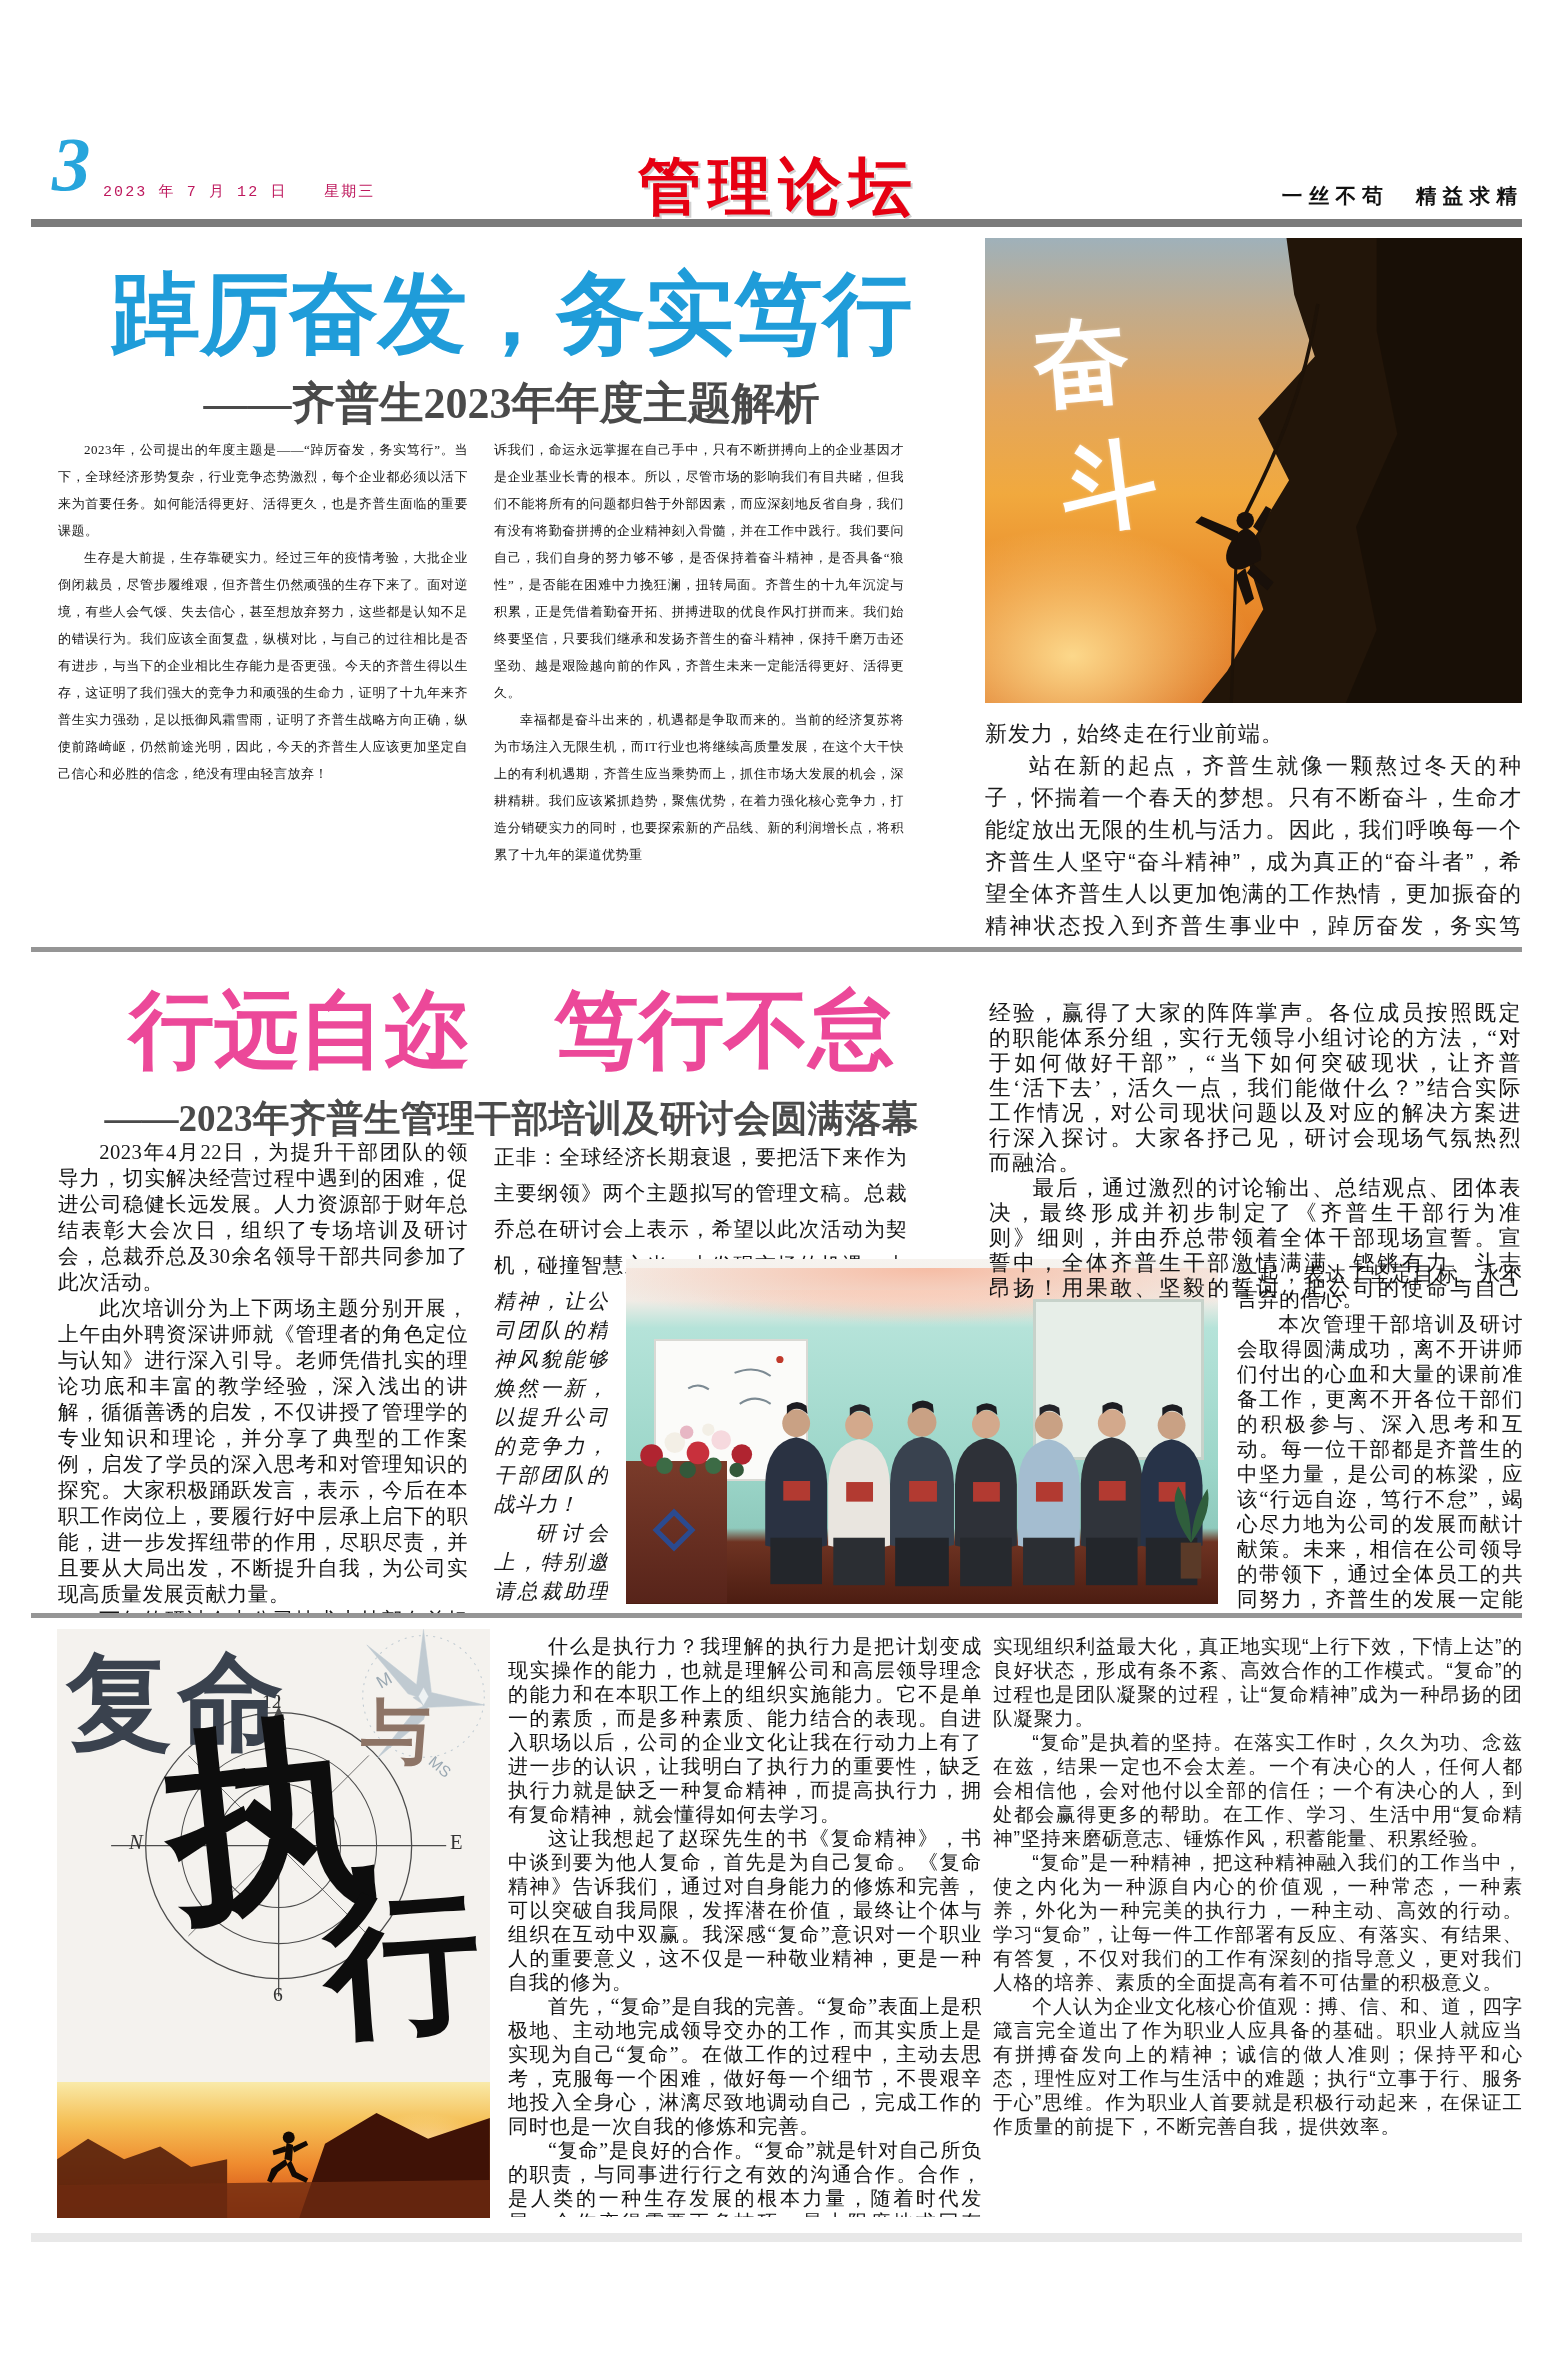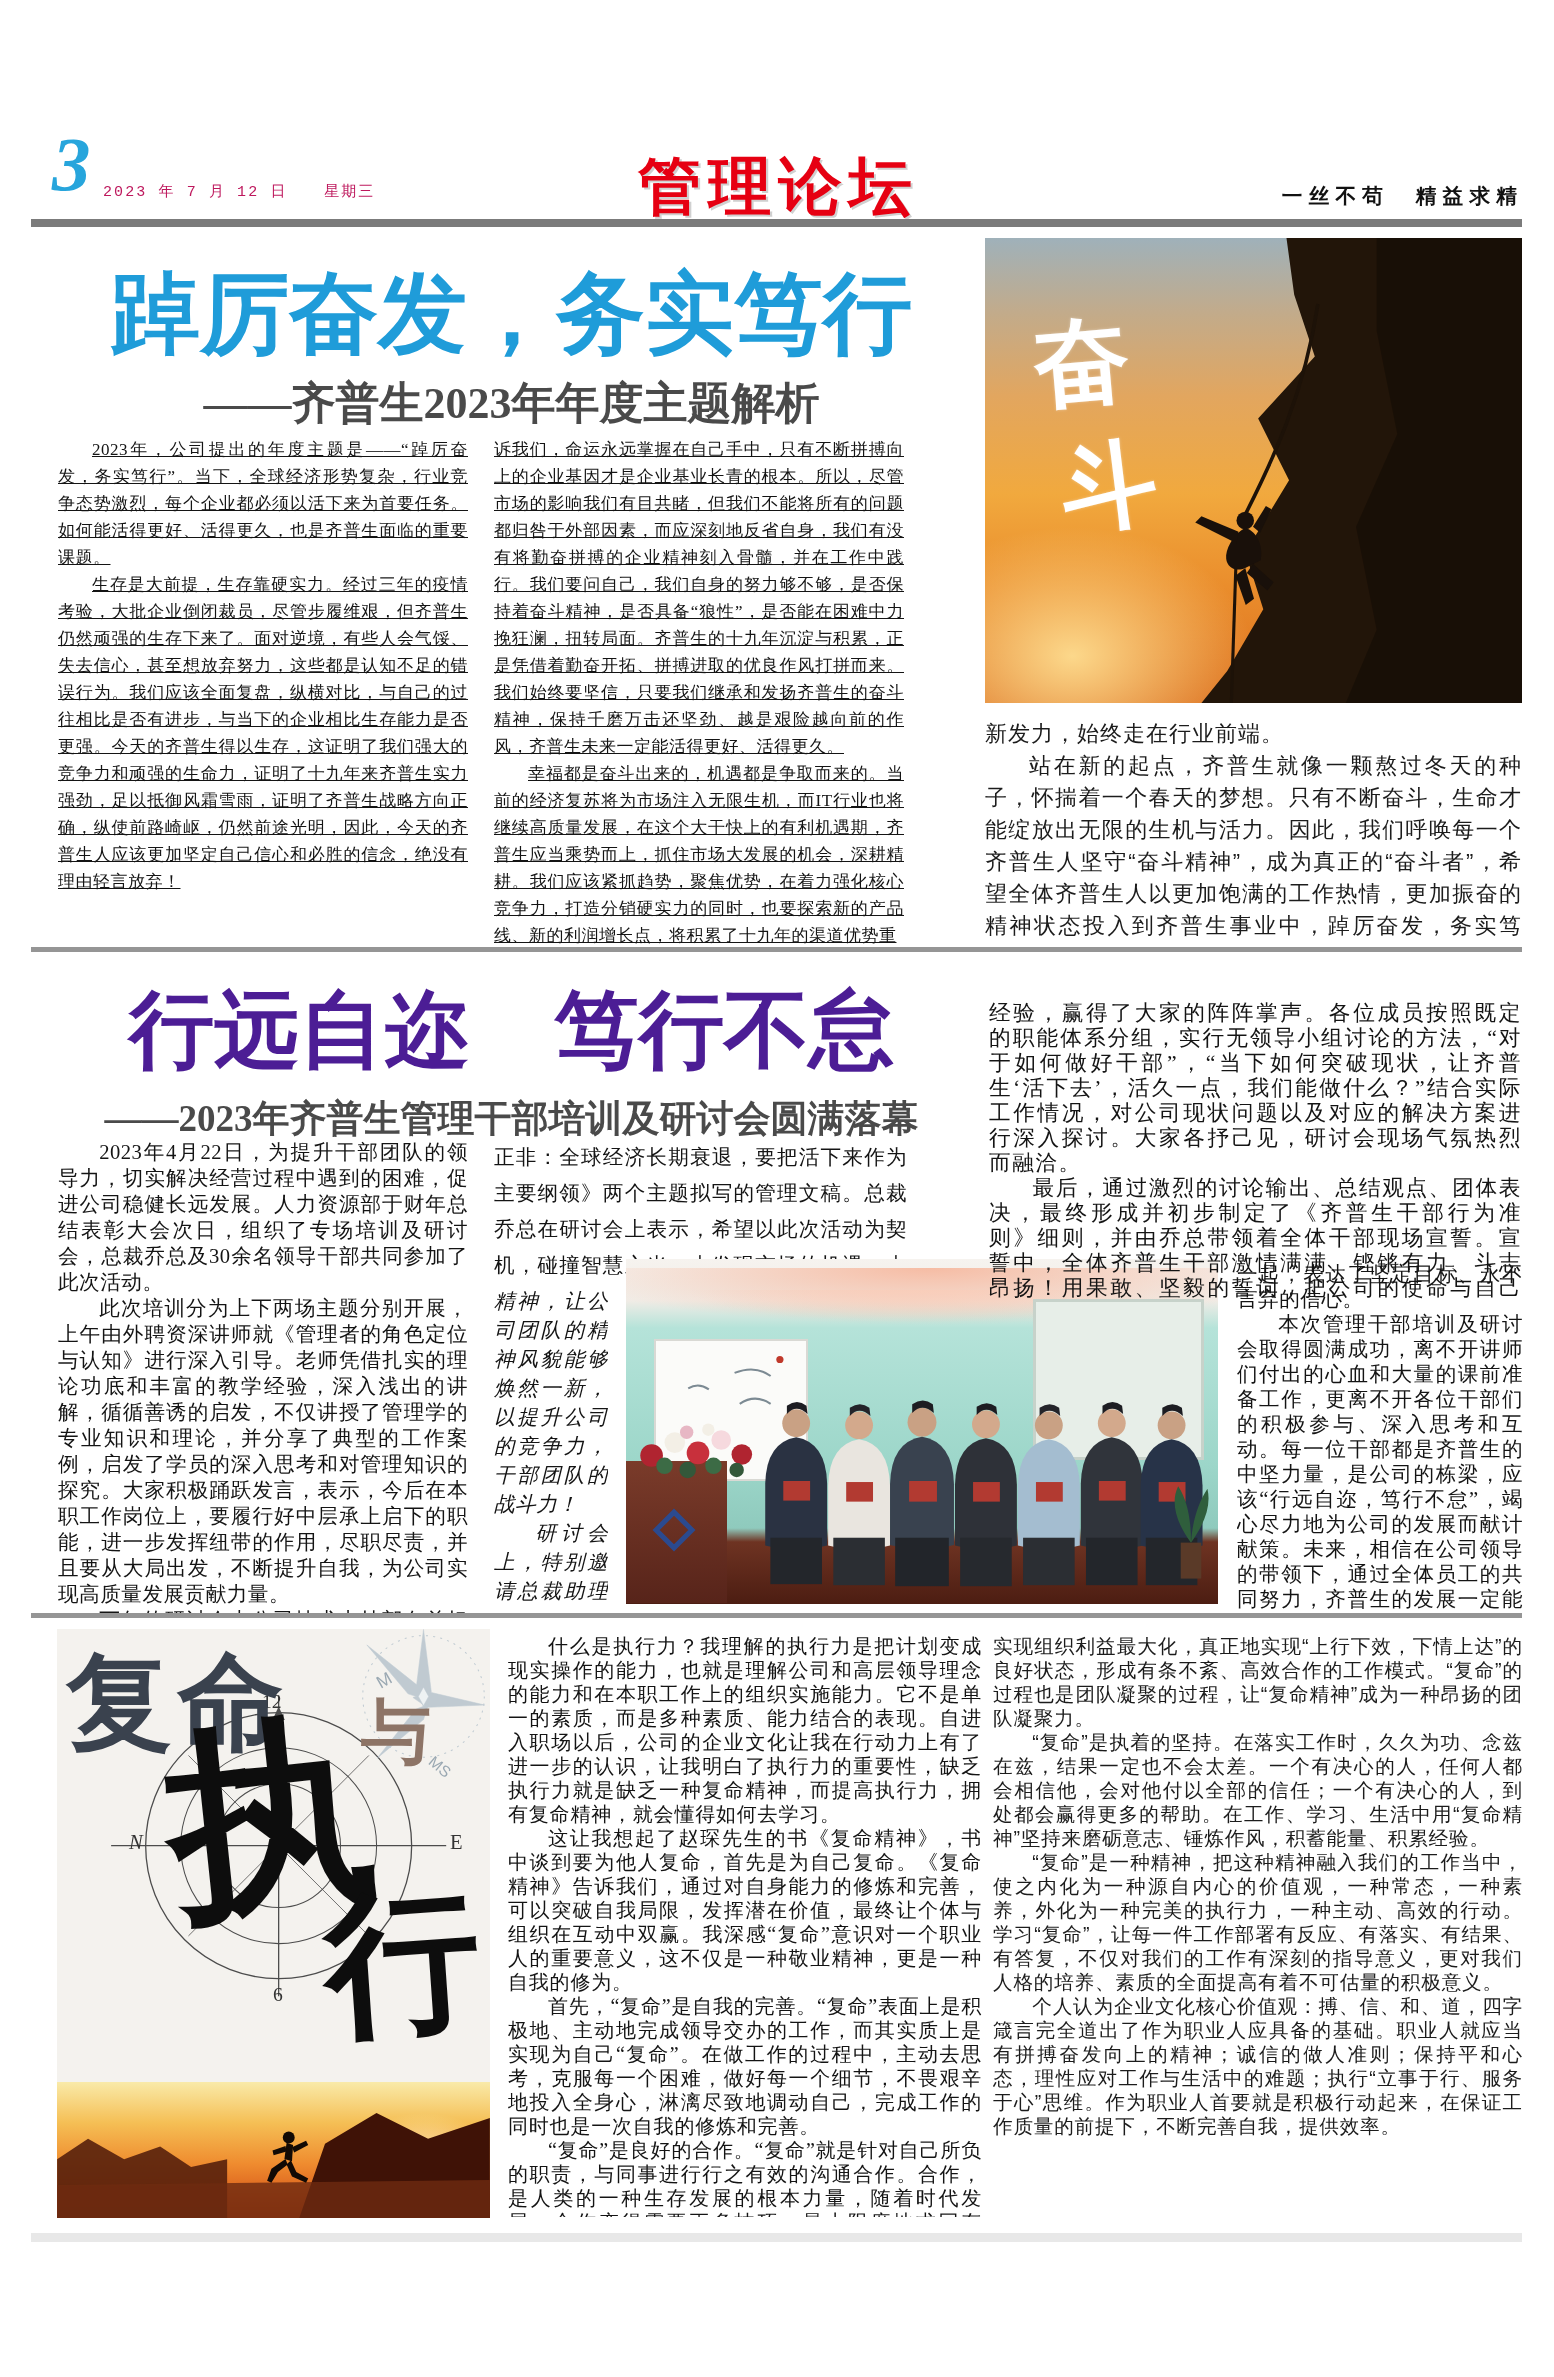--- a/index.html
+++ b/index.html
@@ -3,21 +3,21 @@
 <meta charset="utf-8">
 <style>
   html,body{margin:0;padding:0;background:#fff;}
   #page{position:relative;width:1554px;height:2377px;background:#fff;overflow:hidden;
         font-family:"Liberation Serif","DejaVu Serif",serif;color:#141414;}
   .abs{position:absolute;}
   .kai{font-family:"Liberation Sans","DejaVu Sans",sans-serif;}
   .col{overflow:hidden;text-align:justify;word-break:break-all;}
   .col p{margin:0;text-indent:2em;text-align:justify;}
   .col p.ni{text-indent:0;}
-  .body1{font-size:17px;line-height:27px;letter-spacing:0.5px;text-decoration:underline;}
+  .body1{font-size:13px;line-height:27px;letter-spacing:0.5px;}
   .body2{font-size:20.6px;line-height:26px;letter-spacing:0.5px;}
   .rcol{font-size:21.7px;line-height:25px;letter-spacing:1.5px;margin-top:42px;}
   .strip{font-size:20.6px;line-height:29px;letter-spacing:0.5px;font-style:italic;}
   .bot{font-size:20px;line-height:24px;letter-spacing:0.8px;}
   .title-main{font-weight:bold;text-align:center;white-space:nowrap;}
   .rule{background:#7b7b7b;}
   .thinrule{background:#959595;}
   svg{display:block;}
 </style>
 </head>
@@ -69,21 +69,21 @@
     <div class="abs kai" style="left:77px;top:186px;font-size:95px;font-weight:bold;color:#fff;transform:rotate(-7deg);text-shadow:0 0 3.1px rgba(255,255,255,.4);">斗</div>
   </div>
 
   <div class="abs col kai" style="left:985px;top:718px;width:537px;height:225px;font-size:22px;line-height:32px;letter-spacing:1px;color:#1c1c1c;">
     <p class="ni">新发力，始终走在行业前端。</p>
     <p>站在新的起点，齐普生就像一颗熬过冬天的种子，怀揣着一个春天的梦想。只有不断奋斗，生命才能绽放出无限的生机与活力。因此，我们呼唤每一个齐普生人坚守“奋斗精神”，成为真正的“奋斗者”，希望全体齐普生人以更加饱满的工作热情，更加振奋的精神状态投入到齐普生事业中，踔厉奋发，务实笃行，不惧挑战，共创美好未来！</p>
   </div>
 
   <div class="abs thinrule" style="left:31px;top:947px;width:1491px;height:4.6px;"></div>
 
-  <div class="abs title-main" style="left:57px;top:973px;width:909px;font-size:85px;color:#4c1d95;">行远自迩　笃行不怠</div>
+  <div class="abs title-main" style="left:57px;top:973px;width:909px;font-size:85px;color:#ec4899;">行远自迩　笃行不怠</div>
   <div class="abs title-main" style="left:57px;top:1094px;width:909px;font-size:37px;color:#4a4a4a;">——2023年齐普生管理干部培训及研讨会圆满落幕</div>
 
   <div class="abs col body2" style="left:58px;top:1139px;width:410px;height:475px;">
     <p>2023年4月22日，为提升干部团队的领导力，切实解决经营过程中遇到的困难，促进公司稳健长远发展。人力资源部于财年总结表彰大会次日，组织了专场培训及研讨会，总裁乔总及30余名领导干部共同参加了此次活动。</p>
     <p>此次培训分为上下两场主题分别开展，上午由外聘资深讲师就《管理者的角色定位与认知》进行深入引导。老师凭借扎实的理论功底和丰富的教学经验，深入浅出的讲解，循循善诱的启发，不仅讲授了管理学的专业知识和理论，并分享了典型的工作案例，启发了学员的深入思考和对管理知识的探究。大家积极踊跃发言，表示，今后在本职工作岗位上，要履行好中层承上启下的职能，进一步发挥纽带的作用，尽职尽责，并且要从大局出发，不断提升自我，为公司实现高质量发展贡献力量。</p>
     <p>下午的研讨会由公司技术支持部白总担任讲师，带领大家再次回顾了2022年企业文化活动中，根据《论中层干部在公司管理中的重要作用》和《华为任</p>
   </div>
   <div class="abs col body2" style="left:494px;top:1139px;width:413px;height:145px;line-height:36px;">
     <p class="ni">正非：全球经济长期衰退，要把活下来作为主要纲领》两个主题拟写的管理文稿。总裁乔总在研讨会上表示，希望以此次活动为契机，碰撞智慧之光，去发现市场的机遇，去挖掘自身的潜力，去激活团队奋斗</p>
   </div>

